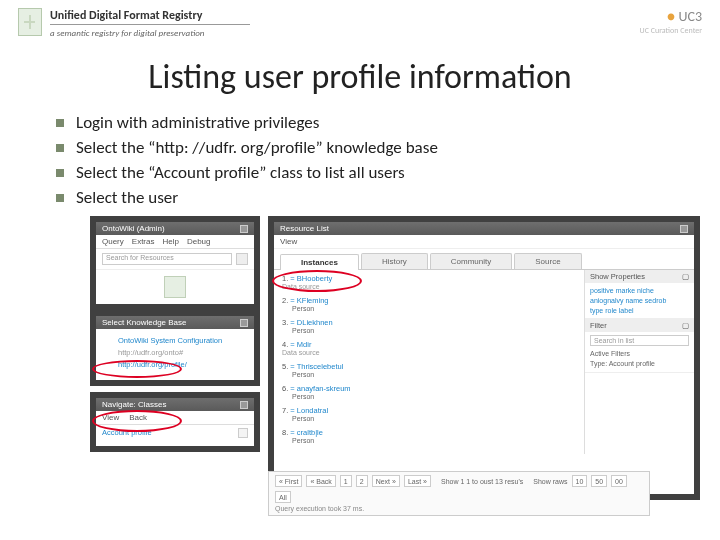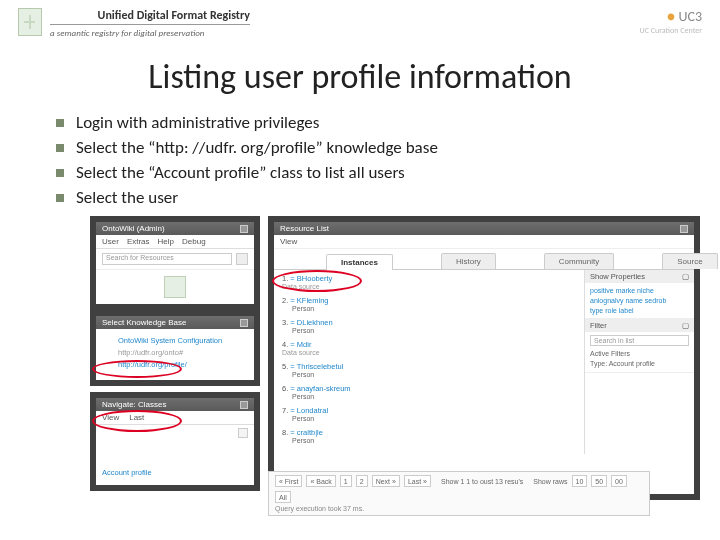--- a/index.html
+++ b/index.html
@@ -2,21 +2,21 @@
 <html><head>
 <meta charset="utf-8">
 <style>
   * { box-sizing: border-box; margin: 0; padding: 0; }
   html, body { width: 720px; height: 540px; background: #fff; font-family: Calibri, Arial, sans-serif; }
   .slide { position: relative; width: 720px; height: 540px; }
   .hdr { position: absolute; top: 8px; left: 18px; right: 18px; height: 40px; display: flex; justify-content: space-between; }
   .hdr-left { display: flex; align-items: flex-start; gap: 8px; }
   .udfr-logo { width: 24px; height: 28px; background: #e6efe3; border: 1px solid #b6c9ad; position: relative; }
   .udfr-logo::after { content:''; position:absolute; inset:3px; background: linear-gradient(#c9d8c0,#c9d8c0) center/70% 2px no-repeat, linear-gradient(#c9d8c0,#c9d8c0) center/2px 70% no-repeat; }
-  .hdr-text .t1 { font-size: 12px; font-weight: 600; color: #333; text-align: right; }
+  .hdr-text .t1 { font-size: 12px; font-weight: 600; color: #333; }
   .hdr-text .hr { border: 0; border-top: 1px solid #999; margin: 2px 0; width: 200px; }
   .hdr-text .t2 { font-size: 9px; color: #666; font-style: italic; }
   .uc3 { text-align: right; }
   .uc3 .a { font-size: 14px; color: #888; }
   .uc3 .a .dot { color: #e8a33d; font-weight: bold; }
   .uc3 .b { font-size: 8px; color: #bbb; }
   .title { position: absolute; top: 56px; left: 0; right: 0; text-align: center; font-size: 34px; font-weight: 400; color: #222; font-family: Calibri, Arial, sans-serif; }
   .bullets { position: absolute; top: 112px; left: 56px; right: 30px; font-size: 17px; color: #222; line-height: 1.35; list-style: none; }
   .bullets li { position: relative; padding-left: 20px; margin-bottom: 2px; }
   .bullets li::before { content:''; position:absolute; left:0; top:7px; width:8px; height:8px; background:#7a8a6d; }
@@ -31,26 +31,26 @@
   .onto-search .btn { width:12px; height:12px; border:1px solid #ccc; background:#eee; }
   .onto-logo { height:34px; display:flex; align-items:center; justify-content:center; }
   .onto-logo .lg { width:22px; height:22px; background:#e6efe3; border:1px solid #c0d0b8; }
   .p-kb { top:94px; left:0; width:170px; }
   .kb-body { padding:4px 6px 8px; font-size:7.5px; }
   .kb-line { color:#28c; margin:3px 16px; }
   .kb-line.muted { color:#999; }
   .p-nav { top:176px; left:0; width:170px; }
   .nav-tabs { font-size:8px; color:#555; padding:2px 6px; border-bottom:1px solid #ddd; display:flex; gap:10px; }
   .nav-body { padding:3px 6px 8px; font-size:7.5px; color:#555; display:flex; justify-content:space-between; }
-  .nav-body .act { color:#28c;margin-top:40px; }
+  .nav-body .act { color:#28c; }
   .nav-body .ico { width:10px; height:10px; border:1px solid #ccc; background:#f4f4f4; }
   .p-res { top:0; left:178px; width:432px; height:284px; }
   .res-view { font-size:8px; color:#555; padding:2px 6px; border-bottom:1px solid #eee; }
   .res-tabs { display:flex; gap:0; padding:4px 6px 0; border-bottom:1px solid #ccc; font-size:8px; }
-  .res-tabs .tab { padding:3px 14px; border:1px solid #ccc; border-bottom:none; background:#eee; color:#666; margin-right:2px; border-radius:2px 2px 0 0;margin-left:46px; }
+  .res-tabs .tab { padding:3px 20px; border:1px solid #ccc; border-bottom:none; background:#eee; color:#666; margin-right:2px; border-radius:2px 2px 0 0; }
   .res-tabs .tab.active { background:#fff; color:#333; font-weight:bold; position:relative; top:1px; }
   .res-body { display:flex; }
   .res-list { flex:1; padding:4px 8px; font-size:7.5px; color:#555; }
   .res-item { margin-bottom:6px; }
   .res-item .nm { color:#28c; }
   .res-item .ds { color:#999; font-size:7px; }
   .res-item .sub { color:#666; font-size:7px; margin-left:10px; }
   .res-side { width:110px; border-left:1px solid #ddd; font-size:7px; }
   .rs-sec { border-bottom:1px solid #eee; }
   .rs-hd { background:#eee; color:#555; padding:2px 5px; font-size:7.5px; display:flex; justify-content:space-between; }
@@ -95,21 +95,21 @@
 </ul>
 
 <div class="shot">
 
   <div class="panel p-onto">
     <div class="panel-hd">
           <span>OntoWiki (Admin)</span>
           <span class="sq"></span>
         </div>
     <div class="onto-menu">
-      <span>User</span>
+      <span>Query</span>
       <span>Extras</span>
       <span>Help</span>
       <span>Debug</span>
     </div>
     <div class="onto-search">
       <div class="fld">Search for Resources</div>
       <div class="btn"></div>
     </div>
     <div class="onto-logo">
           <div class="lg"></div>
@@ -128,21 +128,21 @@
     </div>
   </div>
 
   <div class="panel p-nav">
     <div class="panel-hd">
           <span>Navigate: Classes</span>
           <span class="sq"></span>
         </div>
     <div class="nav-tabs">
       <span>View</span>
-      <span>Last</span>
+      <span>Back</span>
     </div>
     <div class="nav-body">
       <span class="act">Account profile</span>
       <span class="ico"></span>
     </div>
   </div>
 
   <div class="panel p-res">
     <div class="panel-hd">
           <span>Resource List</span>

